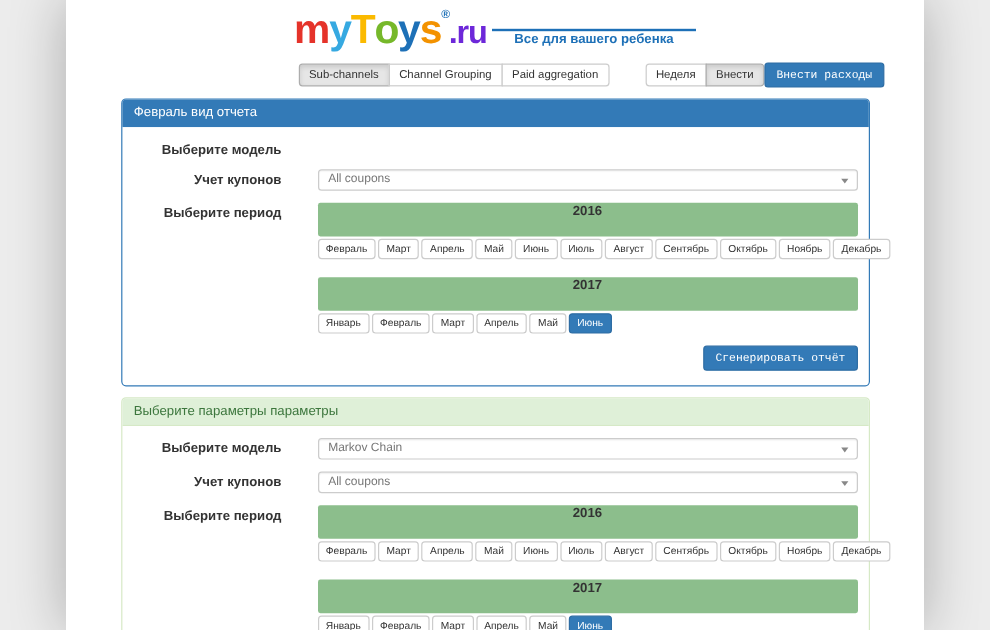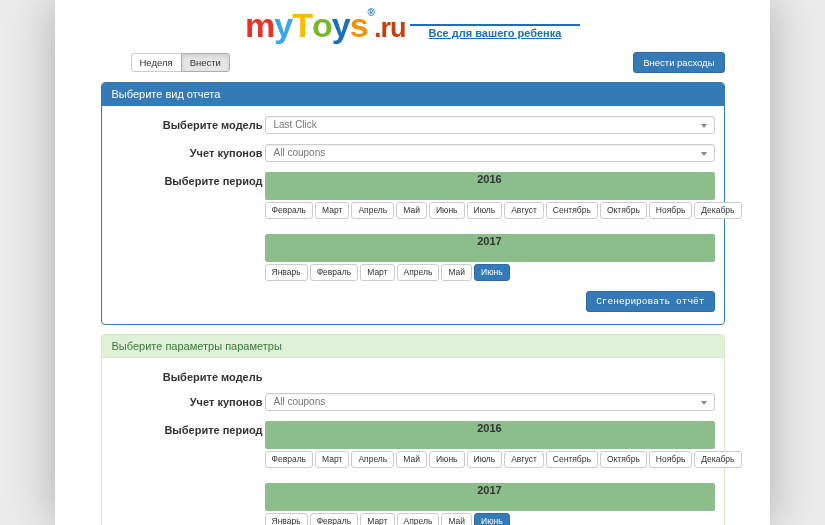--- a/index.html
+++ b/index.html
@@ -15,28 +15,27 @@
     background: #fff;
     box-shadow: 0 0 45px rgba(0,0,0,0.28);
     padding-top: 8px;
   }
   .container { width: 624px; margin: 0 auto; }
 
   
   .logo-wrap { text-align: center; line-height: 1; }
   .logo-line1 { font-size: 34px; font-weight: bold; letter-spacing: -1px; display: inline-block; }
   .logo-letters span { display: inline-block; }
-  .logo-domain { color: #c2410c; font-size: 27px; font-weight: bold; }
+  .logo-domain { color: #6d28d9; font-size: 27px; font-weight: bold; }
   .logo-reg { color: #1d70b7; font-size: 10px; vertical-align: top; }
   .logo-tagline {
     display: inline-block; margin-top: 2px; padding-top: 2px;
     border-top: 2px solid #1d70b7;
     color: #1d70b7; font-size: 11px; font-weight: bold;
     min-width: 170px;
-    text-decoration: underline;
   }
 
   
   .toolbar { display: flex; align-items: center; margin-top: 10px; }
   .btn {
     font-family: inherit; font-size: 9.5px; color: #333;
     background: #fff; border: 1px solid #ccc;
     padding: 3px 8px; border-radius: 3px; cursor: pointer; line-height: 1.2;
     white-space: nowrap;
   }
@@ -50,34 +49,34 @@
   .btn-blue {
     background: #337ab7; border: 1px solid #2e6da4; color: #fff;
     font-family: inherit; font-size: 9.5px; padding: 4px 9px; border-radius: 3px; cursor: pointer;
     white-space: nowrap;
   }
   .btn-green {
     background: #5cb85c; border: 1px solid #4cae4c; color: #fff;
     font-family: inherit; font-size: 9.5px; padding: 16px 9px; border-radius: 3px; cursor: pointer;
     white-space: nowrap;
   }
-  .expenses { margin-left: auto; }
+  .expenses { margin-left: auto; font-family: Liberation Mono, monospace; }
 
   
   .panel { border: 1px solid; border-radius: 4px; margin-top: 9px; background: #fff; }
   .panel-primary { border-color: #337ab7; }
   .panel-primary .panel-heading { background: #337ab7; color: #fff; border-bottom: 1px solid #337ab7; }
   .panel-success { border-color: #d6e9c6; }
   .panel-success .panel-heading { background: #dff0d8; color: #3c763d; border-bottom: 1px solid #d6e9c6; }
   .panel-heading { padding: 5px 10px; font-size: 11px; border-radius: 3px 3px 0 0; }
   .panel-body { padding: 10px 9px 12px; }
 
   .form-row { display: flex; margin-bottom: 10px; }
   .label-col {
-    flex: none; width: 154px; text-align: right; padding-right: 2px; padding-top: 3px;
+    flex: none; width: 154px; text-align: right; padding-right: 30px; padding-top: 3px;
     font-weight: bold; font-size: 11px; color: #333;
   }
   .control-col { flex: 1; min-width: 0; }
 
   .select {
     position: relative; height: 18px; line-height: 16px;
     border: 1px solid #ccc; border-radius: 3px; background: #fff;
     box-shadow: inset 0 1px 1px rgba(0,0,0,0.06);
     padding: 0 18px 0 8px; font-size: 10px; color: #777; cursor: pointer;
     overflow: hidden; white-space: nowrap;
@@ -110,39 +109,39 @@
   <div class="container">
 
     <div class="logo-wrap">
       <div class="logo-line1">
         <span class="logo-letters"><span style="color: rgb(229, 51, 42);">m</span><span style="color: rgb(54, 169, 225);">y</span><span style="color: rgb(251, 186, 0);">T</span><span style="color: rgb(118, 184, 42);">o</span><span style="color: rgb(29, 112, 183);">y</span><span style="color: rgb(243, 146, 0);">s</span></span><span class="logo-reg">®</span><span class="logo-domain">.ru</span>
       </div>
       <div class="logo-tagline">Все для вашего ребенка</div>
     </div>
 
     <div class="toolbar">
+      <div class="btn-group views-group">
+
+      <button class="btn active">Sub-channels</button>
+          <button class="btn">Channel Grouping</button>
+          <button class="btn">Paid aggregation</button>
+        </div>
       <div class="btn-group period-group">
 
       <button class="btn">Неделя</button>
           <button class="btn active">Внести</button>
         </div>
       <button class="btn-blue expenses">Внести расходы</button>
     </div>
 
     <div class="panel panel-primary">
-      <div class="panel-heading">Выберите вид отчета</div>
+      <div class="panel-heading">Февраль вид отчета</div>
       <div class="panel-body">
         <div class="form-row">
           <div class="label-col">Выберите модель</div>
-          <div class="control-col">
-            <div class="select">
-              <span>Last Click</span>
-              <span class="caret"></span>
-            </div>
-          </div>
         </div>
         <div class="form-row">
           <div class="label-col">Учет купонов</div>
           <div class="control-col">
             <div class="select">
               <span>All coupons</span>
               <span class="caret"></span>
             </div>
           </div>
         </div>
@@ -184,20 +183,26 @@
           <button class="btn-blue">Сгенерировать отчёт</button>
         </div>
       </div>
     </div>
 
     <div class="panel panel-success">
       <div class="panel-heading">Выберите параметры параметры</div>
       <div class="panel-body">
         <div class="form-row">
           <div class="label-col">Выберите модель</div>
+          <div class="control-col">
+            <div class="select">
+              <span>Markov Chain</span>
+              <span class="caret"></span>
+            </div>
+          </div>
         </div>
         <div class="form-row">
           <div class="label-col">Учет купонов</div>
           <div class="control-col">
             <div class="select">
               <span>All coupons</span>
               <span class="caret"></span>
             </div>
           </div>
         </div>

